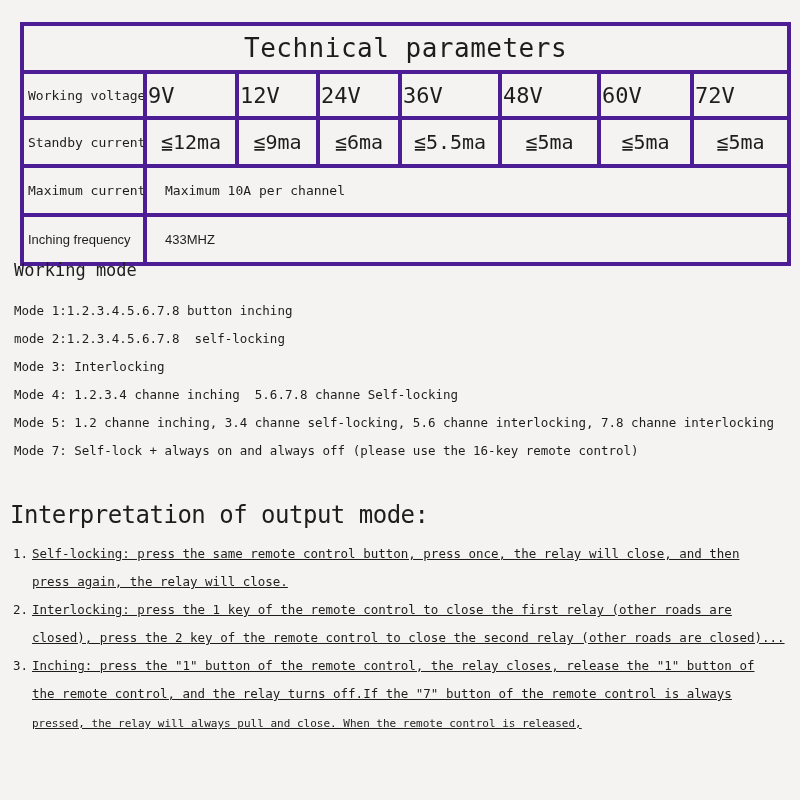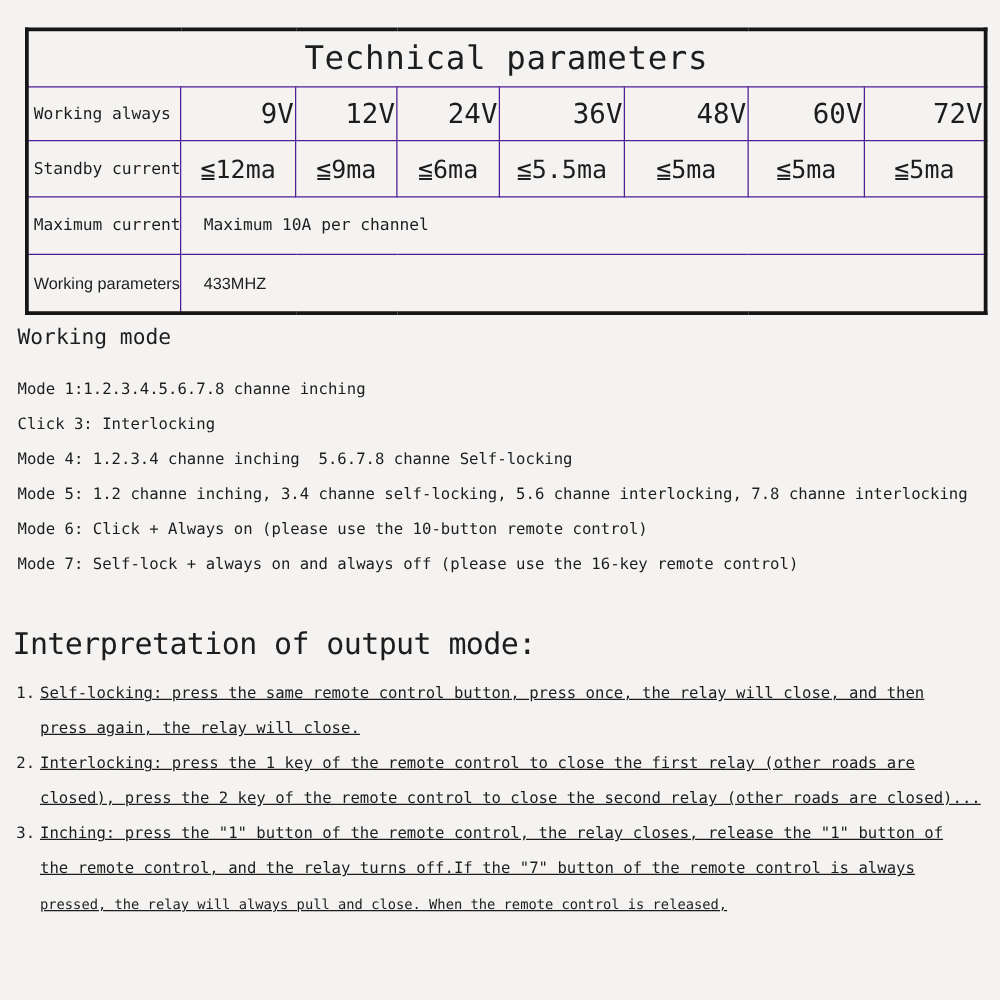--- a/index.html
+++ b/index.html
@@ -22,38 +22,38 @@
   table.spec {
     position: absolute;
     left: 20px;
     top: 22px;
     width: 767px;
     border-collapse: collapse;
     table-layout: fixed;
     border: 3px solid #161616;
   }
   table.spec td {
-    border: 1px solid #4c1d95;
+    border: 4px solid #4c1d95;
     overflow: hidden;
     white-space: nowrap;
   }
   td.cell-title {
     height: 42px;
     font-size: 26px;
     text-align: center;
     letter-spacing: 0.5px;
   }
   td.cell-label {
     height: 40px;
     font-size: 13px;
     padding-left: 4px;
   }
   td.cell-voltage {
     font-size: 22px;
-    text-align: right;
+    text-align: left;
   }
   td.cell-standby {
     height: 42px;
     font-size: 20px;
     text-align: center;
     font-family: "DejaVu Sans Mono", "DejaVu Sans", monospace;
   }
   td.cell-merged {
     font-size: 13px;
     padding-left: 18px;
@@ -128,21 +128,21 @@
       <col style="width:100px">
         <col style="width:99px">
         <col style="width:93px">
         <col style="width:97px">
     </colgroup>
     <tbody>
         <tr>
       <td colspan="8" class="cell-title">Technical parameters</td>
     </tr>
     <tr>
-      <td class="cell-label">Working always</td>
+      <td class="cell-label">Working voltage</td>
       <td class="cell-voltage">9V</td>
       <td class="cell-voltage">12V</td>
       <td class="cell-voltage">24V</td>
       <td class="cell-voltage">36V</td>
       <td class="cell-voltage">48V</td>
       <td class="cell-voltage">60V</td>
       <td class="cell-voltage">72V</td>
     </tr>
     <tr>
       <td class="cell-label">Standby current</td>
@@ -152,34 +152,34 @@
       <td class="cell-standby">≦5.5ma</td>
       <td class="cell-standby">≦5ma</td>
       <td class="cell-standby">≦5ma</td>
       <td class="cell-standby">≦5ma</td>
     </tr>
     <tr class="row-tall">
       <td class="cell-label">Maximum current</td>
       <td colspan="7" class="cell-merged">Maximum 10A per channel</td>
     </tr>
     <tr class="row-tall">
-      <td class="cell-label sans">Working parameters</td>
+      <td class="cell-label sans">Inching frequency</td>
       <td colspan="7" class="cell-merged sans">433MHZ</td>
     </tr>
   </tbody>
     </table>
 
   <div class="h-working">Working mode</div>
 
   <div class="modes">
-    <div class="mode-line">Mode 1:1.2.3.4.5.6.7.8 channe inching</div>
-    <div class="mode-line">Click 3: Interlocking</div>
+    <div class="mode-line">Mode 1:1.2.3.4.5.6.7.8 button inching</div>
+    <div class="mode-line">mode 2:1.2.3.4.5.6.7.8  self-locking</div>
+    <div class="mode-line">Mode 3: Interlocking</div>
     <div class="mode-line">Mode 4: 1.2.3.4 channe inching  5.6.7.8 channe Self-locking</div>
     <div class="mode-line">Mode 5: 1.2 channe inching, 3.4 channe self-locking, 5.6 channe interlocking, 7.8 channe interlocking</div>
-    <div class="mode-line">Mode 6: Click + Always on (please use the 10-button remote control)</div>
     <div class="mode-line">Mode 7: Self-lock + always on and always off (please use the 16-key remote control)</div>
   </div>
 
   <div class="h-interp">Interpretation of output mode:</div>
 
   <div class="interp">
     <div>
       <div class="line"><span class="num">1.</span><span>Self-locking: press the same remote control button, press once, the relay will close, and then</span></div>
       <div class="line cont">press again, the relay will close.</div>
     </div>

